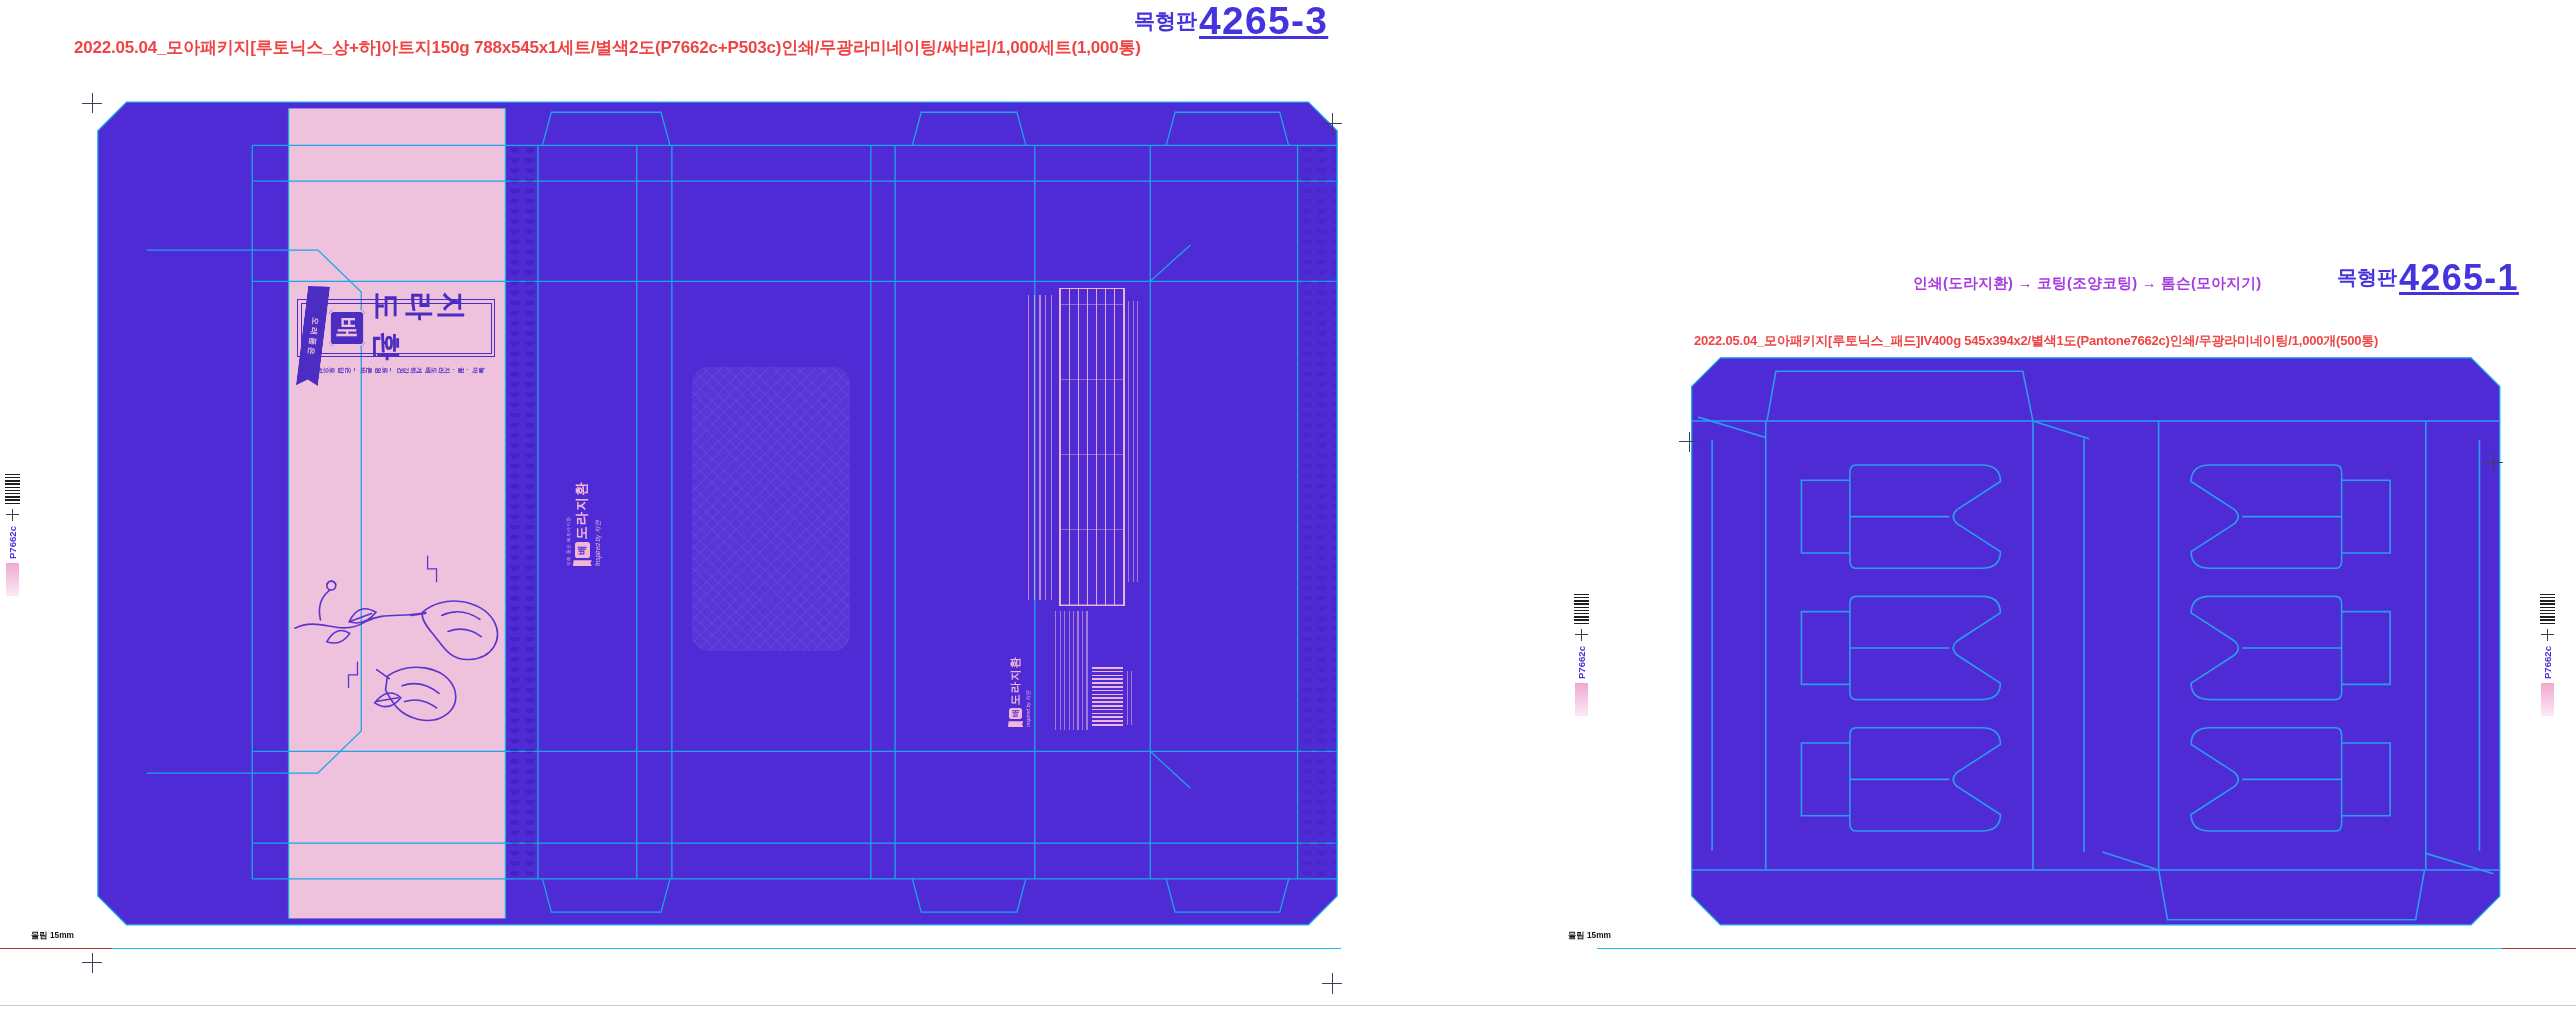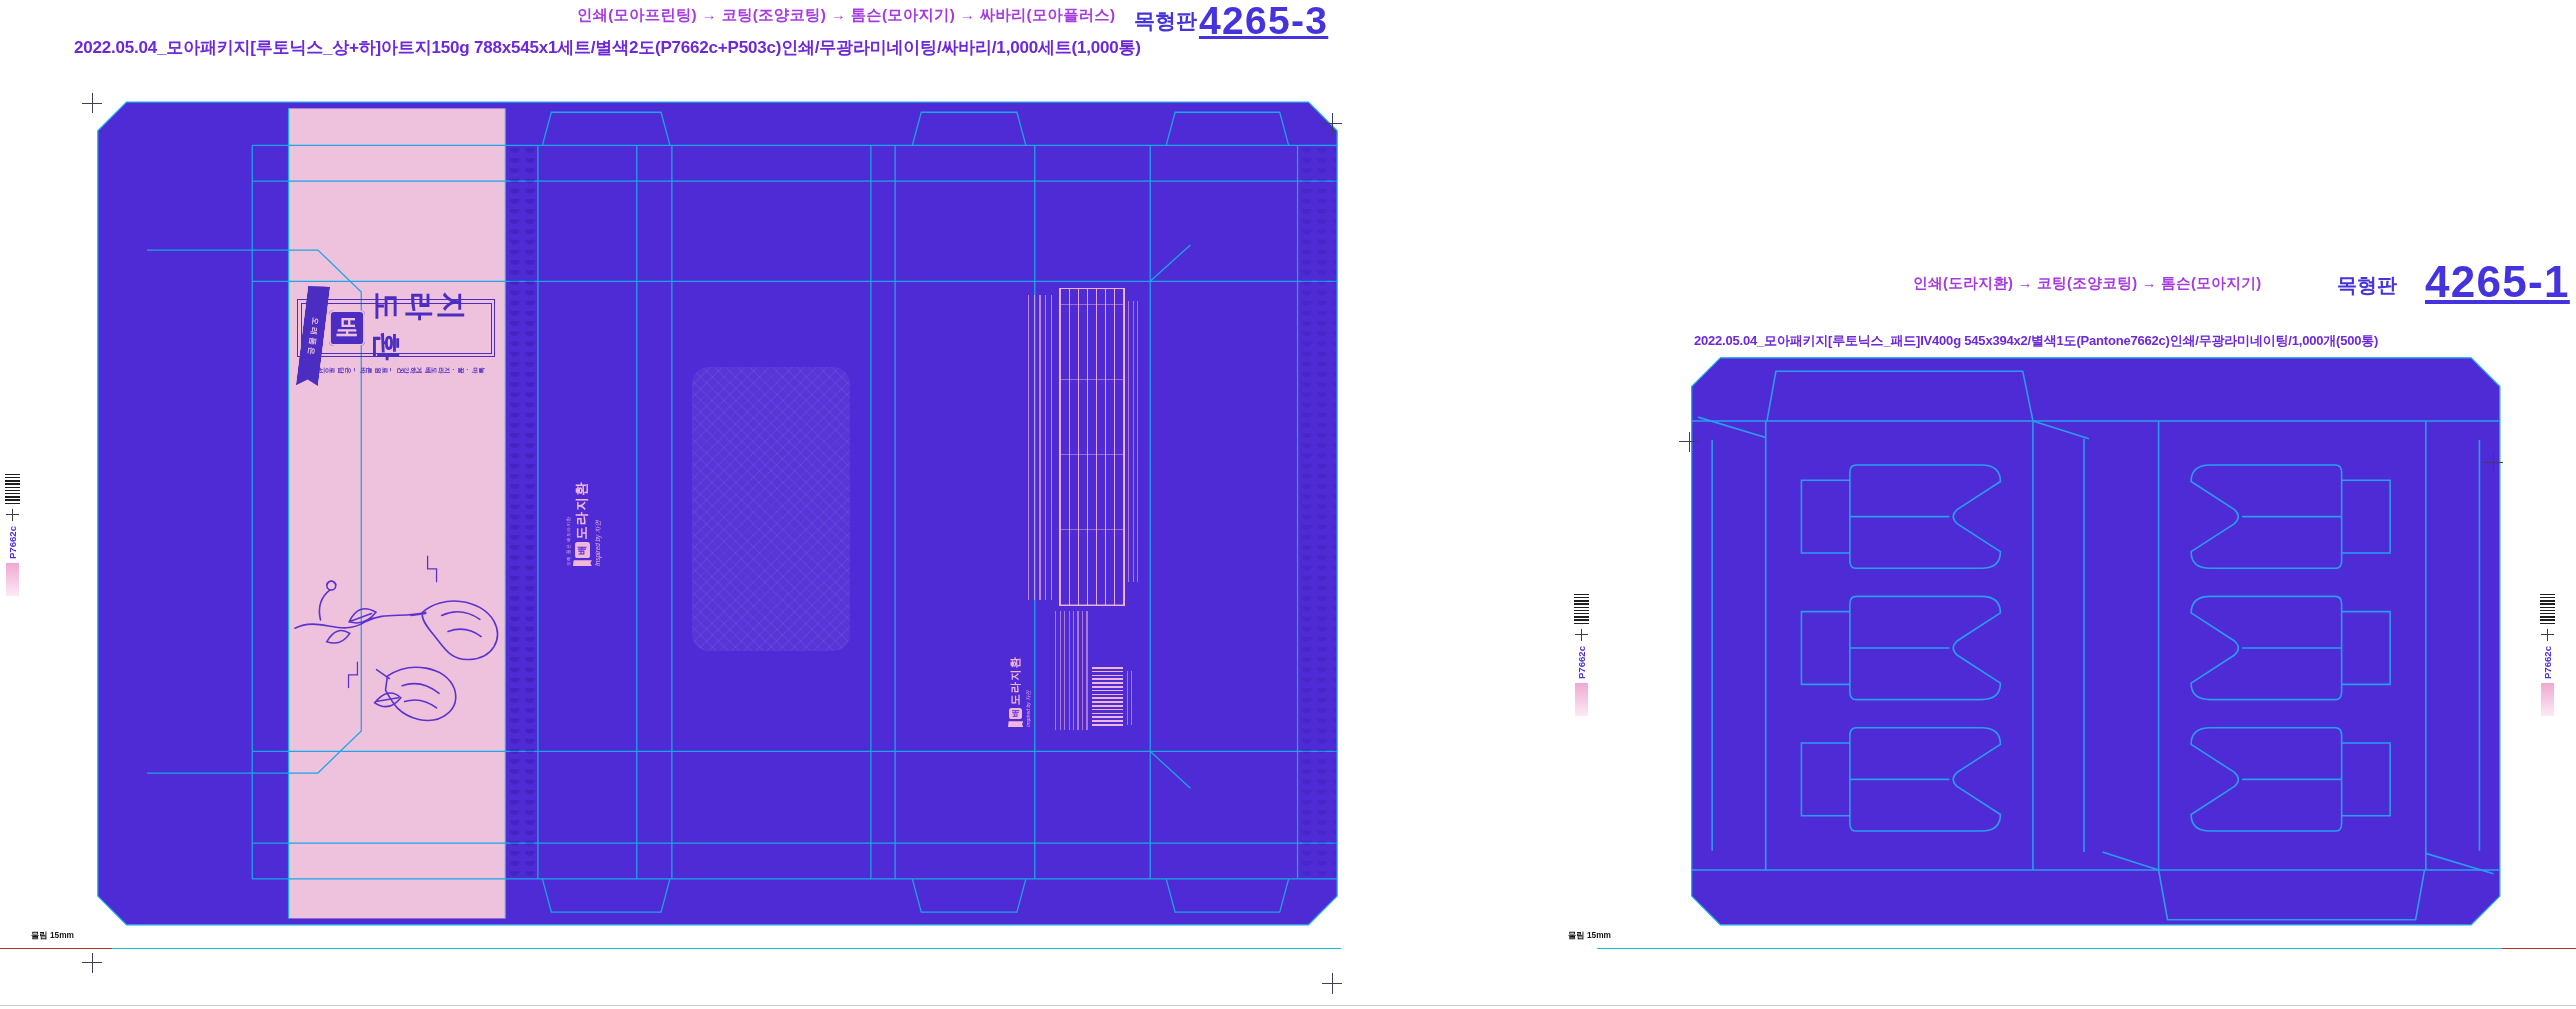--- a/index.html
+++ b/index.html
@@ -6,21 +6,21 @@
   .stage{position:relative;width:2576px;height:1009px;background:#ffffff;overflow:hidden;
          font-family:"Liberation Sans","DejaVu Sans",sans-serif;}
   .abs{position:absolute;}
   .nowrap{white-space:nowrap;}
 
   
   .proc{font-size:15.3px;font-weight:600;color:#a63ae0;letter-spacing:0.3px;}
   .plate{display:flex;align-items:flex-end;gap:2px;color:#4534dd;}
   .plate-label{font-size:21px;font-weight:800;padding-bottom:5.1px;}
   .plate-num{font-size:39px;font-weight:800;letter-spacing:1.3px;line-height:1;text-decoration:underline;}
-  .spec{font-weight:700;color:#6d28d9;letter-spacing:-0.2px;text-align:right;}
+  .spec{font-weight:700;color:#ef4444;letter-spacing:-0.2px;text-align:right;}
 
   
   .frame-outer{border:1.6px solid #4c2dc2;padding:2.6px;background:transparent;}
   .frame-inner{border:1px solid #4c2dc2;height:100%;box-sizing:border-box;
                display:flex;align-items:center;padding-left:27px;gap:5.1px;}
   .stamp{width:36px;height:36px;background:#4c2dc2;color:#eec1dc;border-radius:5.1px;
          box-shadow:inset 0 0 0 1.9px #eec1dc, inset 0 0 0 3.8px #4c2dc2;
          display:flex;align-items:center;justify-content:center;
          font-size:22px;font-weight:800;flex:0 0 auto;}
   .stamp span{display:inline-block;transform:rotate(90deg);}
@@ -139,31 +139,30 @@
         <use href="#pouch" transform="translate(3671,935) scale(-1,1)"></use>
         <use href="#pouch" transform="translate(3671,1141) scale(-1,1)"></use>
       </g>
     </g>
   </svg>
 
   <div class="abs scallop" style="left:507px;top:148px;width:30px;height:729px;"></div>
   <div class="abs scallop" style="left:1299px;top:148px;width:37px;height:729px;opacity:.6;"></div>
   <div class="abs softface" style="left:692px;top:367px;width:158px;height:284px;"></div>
 
-  <div class="abs proc nowrap" style="left:577px;top:5.1px;">인쇄(모아프린팅) → 코팅(조양코팅) → 톰슨(모아지기) → 싸바리(모아플러스)</div>
   <div class="abs plate" style="left:1134px;top:1.3px;">
     <span class="plate-label">목형판</span>
     <span class="plate-num">4265-3</span>
   </div>
   <div class="abs spec nowrap" style="left:74px;top:36px;font-size:17px;">2022.05.04_모아패키지[루토닉스_상+하]아트지150g 788x545x1세트/별색2도(P7662c+P503c)인쇄/무광라미네이팅/싸바리/1,000세트(1,000통)</div>
 
   <div class="abs proc nowrap" style="left:1913px;top:274px;font-size:14.7px;">인쇄(도라지환) → 코팅(조양코팅) → 톰슨(모아지기)</div>
   <div class="abs plate" style="left:2337px;top:260px;">
     <span class="plate-label" style="font-size:20px;">목형판</span>
-    <span class="plate-num" style="font-size:44px;margin-left:26px;">4265-1</span>
+    <span class="plate-num" style="font-size:36px;">4265-1</span>
   </div>
   <div class="abs spec nowrap" style="left:1694px;top:307px;font-size:13px;margin-top:25px;">2022.05.04_모아패키지[루토닉스_패드]IV400g 545x394x2/별색1도(Pantone7662c)인쇄/무광라미네이팅/1,000개(500통)</div>
 
   <div class="abs frame-outer" style="left:297px;top:299px;width:191px;height:51px;">
     <div class="frame-inner">
       <div class="stamp">
           <span>배</span>
         </div>
       <div class="band-title"><span class="rch">도</span><span class="rch">라</span><span class="rch">지</span><span class="rch">환</span></div>
     </div>

